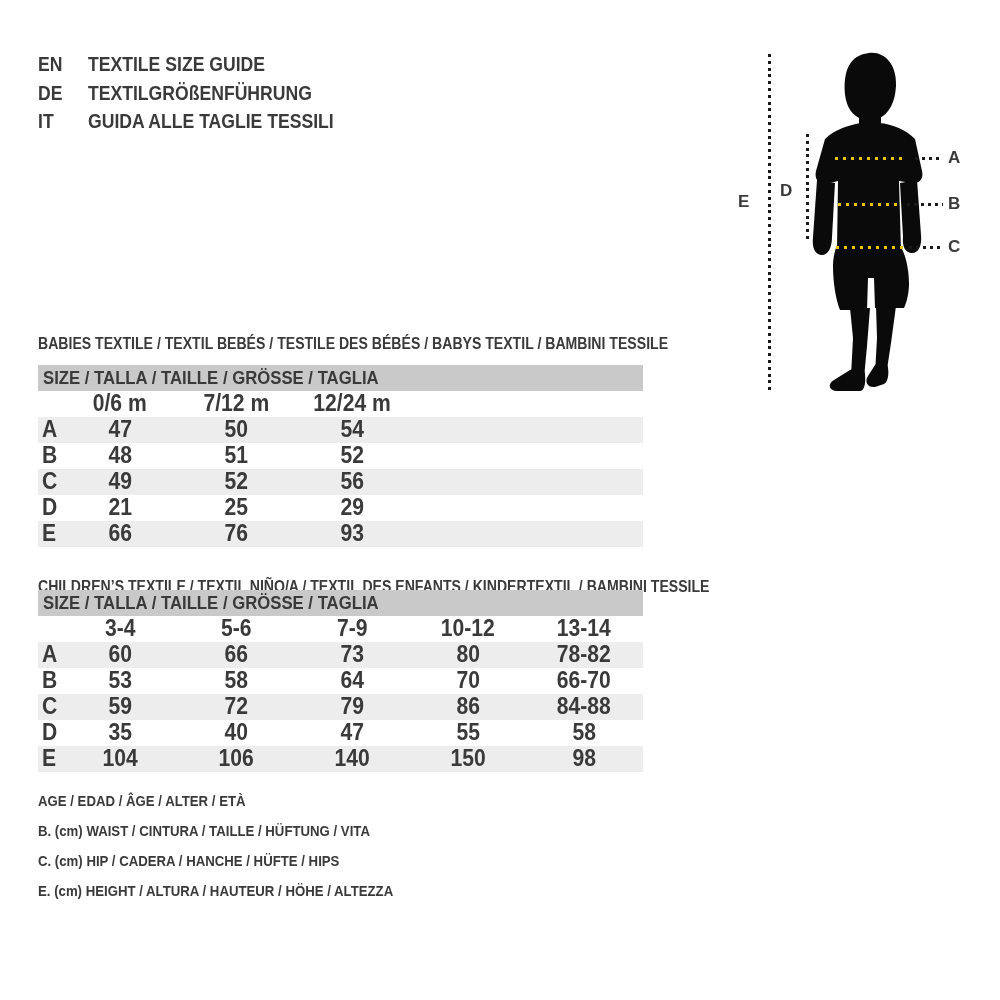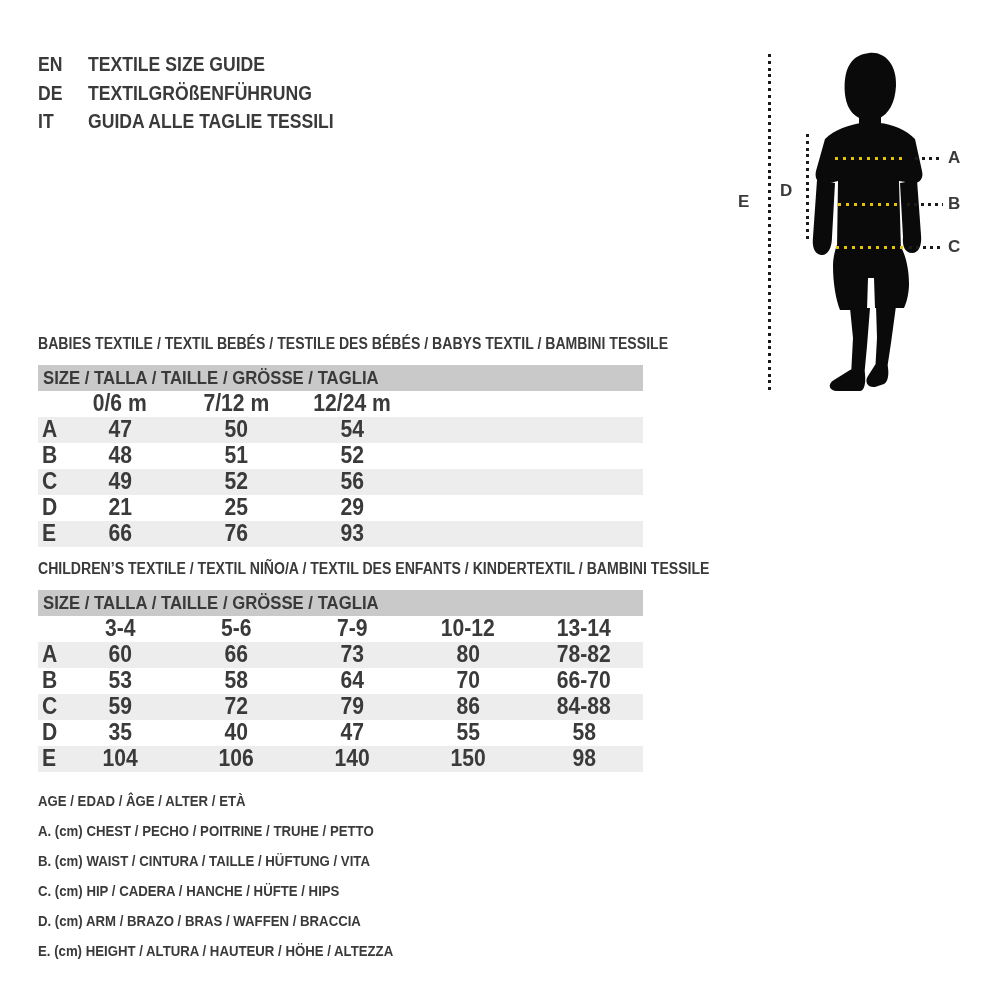--- a/index.html
+++ b/index.html
@@ -120,21 +120,21 @@
       <div class="t-cell"><span class="cndc">29</span></div>
     </div>
     <div class="t-row stripe">
       <div class="t-label"><span class="cnd">E</span></div>
       <div class="t-cell"><span class="cndc">66</span></div>
       <div class="t-cell"><span class="cndc">76</span></div>
       <div class="t-cell"><span class="cndc">93</span></div>
     </div>
   </div>
 
-<div class="sec-heading" style="top:558px;">
+<div class="sec-heading" style="top:576px;">
   <span class="cnd">CHILDREN’S TEXTILE / TEXTIL NIÑO/A / TEXTIL DES ENFANTS / KINDERTEXTIL / BAMBINI TESSILE</span>
 </div>
 <div class="size-table" style="top:590px;">
   <div class="size-bar">
     <span class="cnd">SIZE / TALLA / TAILLE / GRÖSSE / TAGLIA</span>
   </div>
 <div class="t-row">
       <div class="t-label"></div>
       <div class="t-cell"><span class="cndc">3-4</span></div>
       <div class="t-cell"><span class="cndc">5-6</span></div>
@@ -179,18 +179,16 @@
       <div class="t-cell"><span class="cndc">104</span></div>
       <div class="t-cell"><span class="cndc">106</span></div>
       <div class="t-cell"><span class="cndc">140</span></div>
       <div class="t-cell"><span class="cndc">150</span></div>
       <div class="t-cell"><span class="cndc">98</span></div>
     </div>
   </div>
 
 <div class="abs" id="legend">
     <div class="legend-line"><span class="cnd">AGE / EDAD / ÂGE / ALTER / ETÀ</span></div>
-    <div class="legend-line"><span class="cnd">A. (cm) CHEST / PECHO / POITRINE / TRUHE / PETTO</span></div>
     <div class="legend-line"><span class="cnd">B. (cm) WAIST / CINTURA / TAILLE / HÜFTUNG / VITA</span></div>
     <div class="legend-line"><span class="cnd">C. (cm) HIP / CADERA / HANCHE / HÜFTE / HIPS</span></div>
-    <div class="legend-line"><span class="cnd">D. (cm) ARM / BRAZO / BRAS / WAFFEN / BRACCIA</span></div>
     <div class="legend-line"><span class="cnd">E. (cm) HEIGHT / ALTURA / HAUTEUR / HÖHE / ALTEZZA</span></div>
   </div>
 
 </body></html>

